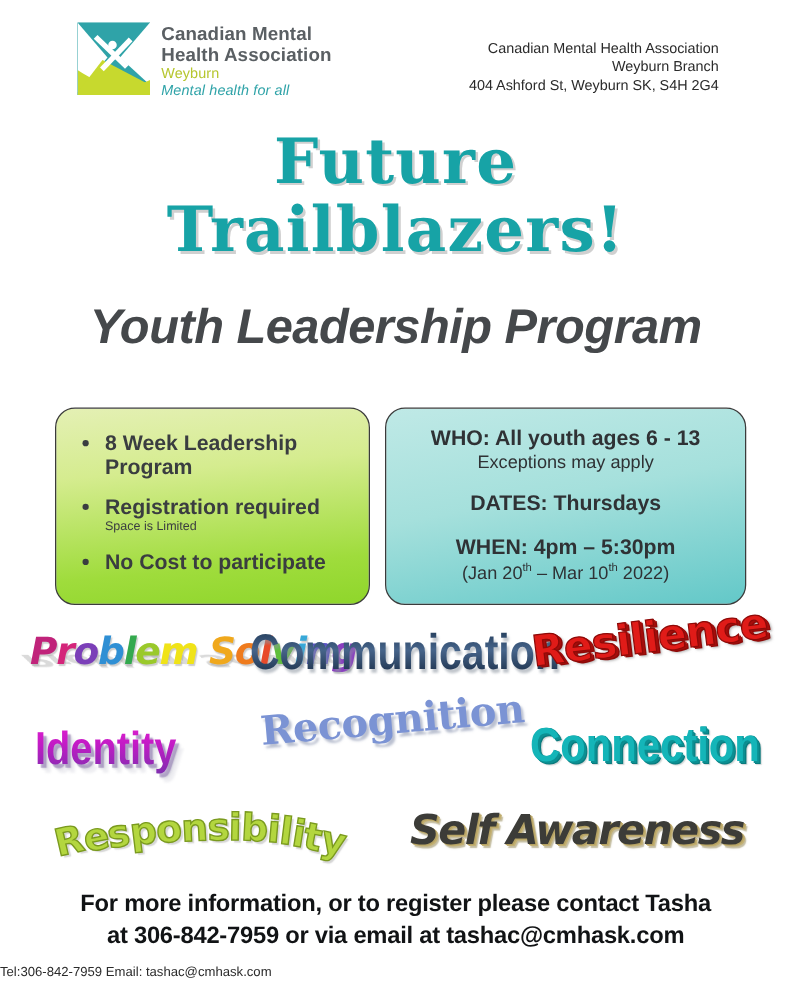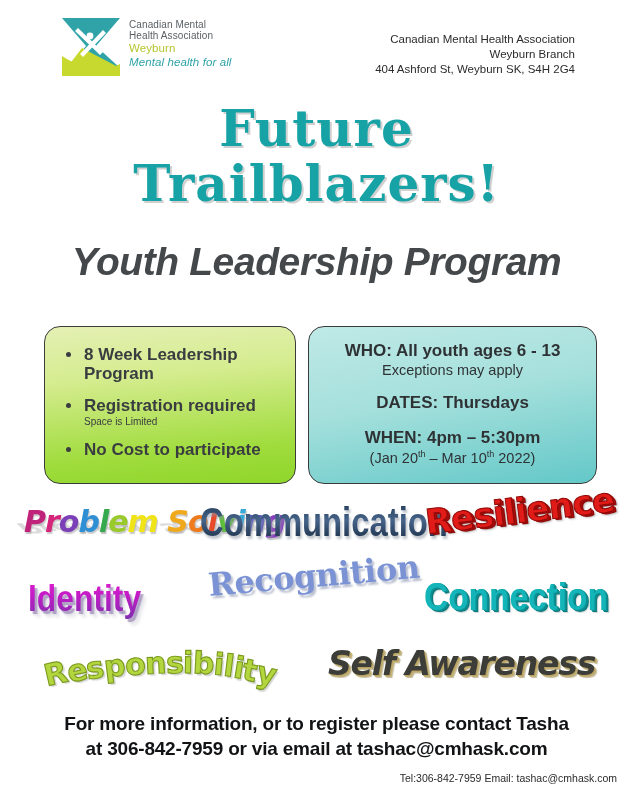--- a/index.html
+++ b/index.html
@@ -43,22 +43,22 @@
     flex: 0 0 auto;
   }
   .logo-mark svg { position: absolute; left: 0; top: 0; }
 
   .logo-text {
     margin-left: 9px;
     line-height: 1.14;
     padding-top: 1px;
   }
   .logo-text .l1 {
-    font-size: 10px;
-    font-weight: normal;
+    font-size: 15px;
+    font-weight: bold;
     color: #5a5f63;
     letter-spacing: .1px;
   }
   .logo-text .l2 {
     font-size: 11.5px;
     color: #b6c62e;
     letter-spacing: .1px;
   }
   .logo-text .l3 {
     font-size: 11.5px;
@@ -315,22 +315,22 @@
     text-align: center;
     font-size: 19px;
     font-weight: bold;
     color: #111315;
     line-height: 1.3;
     letter-spacing: -0.2px;
   }
 
   .footer-small {
     position: absolute;
-    top: 772px; left: 0; right: 16px;
-    text-align: right;
+    top: 772px; left: 0; right: 0;
+    text-align: left;
     font-size: 10.5px;
     color: #2b2b2b;
   }
 </style>
 </head>
 <body>
 
 <div id="poster">
 
   <div class="header">

